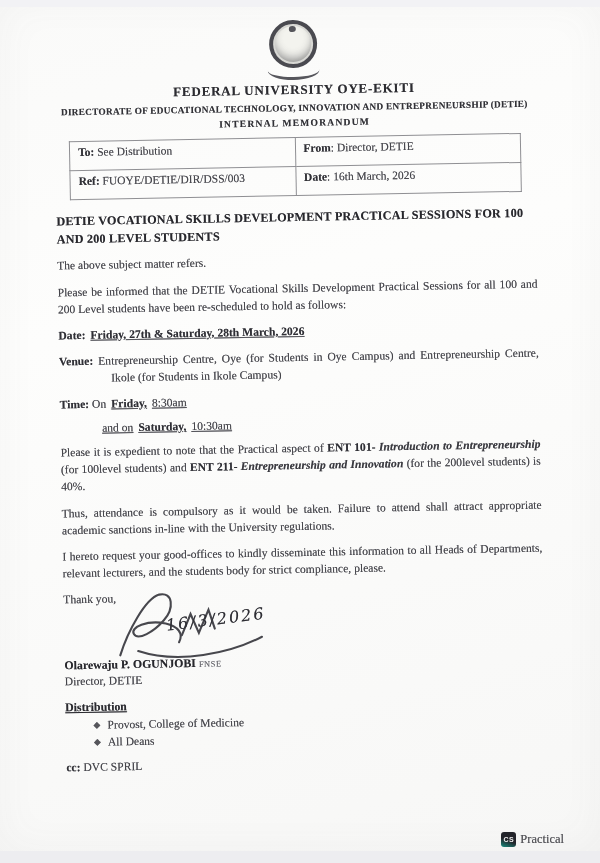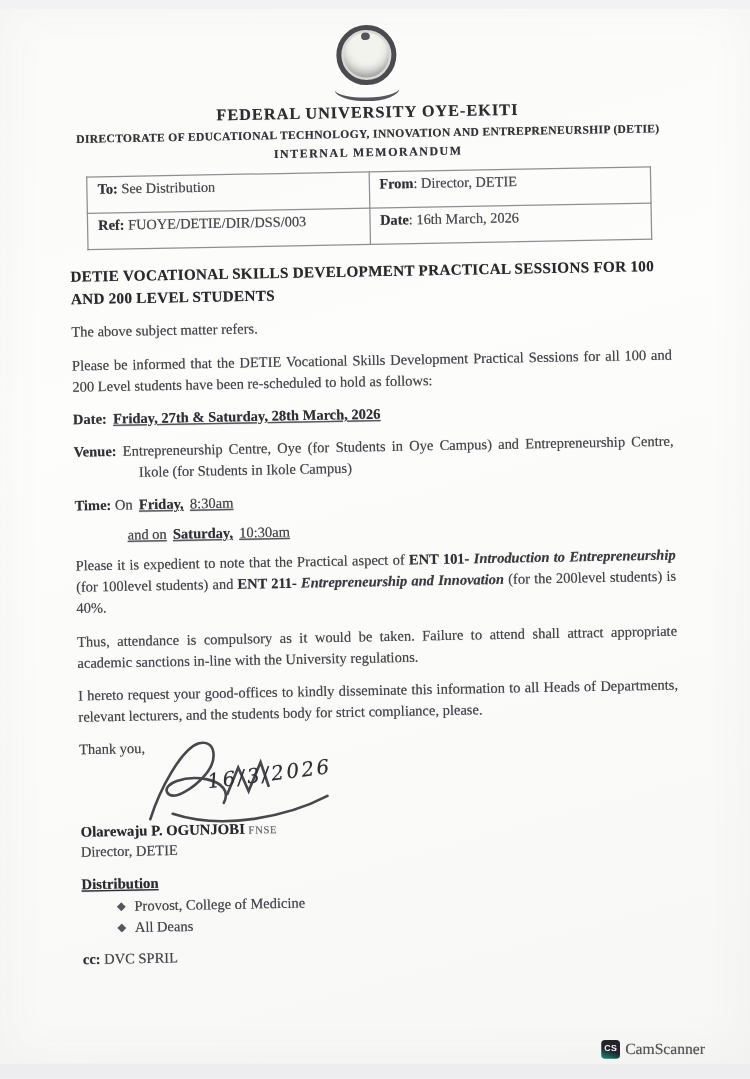--- a/index.html
+++ b/index.html
@@ -131,15 +131,15 @@
     <p class="dist-item"><span class="bullet">◆</span><span>Provost, College of Medicine</span></p>
     <p class="dist-item"><span class="bullet">◆</span><span>All Deans</span></p>
 
     <p class="cc-line"><span class="lbl">cc:</span><span> DVC SPRIL</span></p>
   </div>
 
   <div class="scan-band-bottom"></div>
 
   <div class="cs-badge">
     <div class="cs-icon">CS</div>
-    <div class="cs-text">CamScanner</div>
+    <div class="cs-text">Practical</div>
   </div>
 </div>
 
 </body></html>

